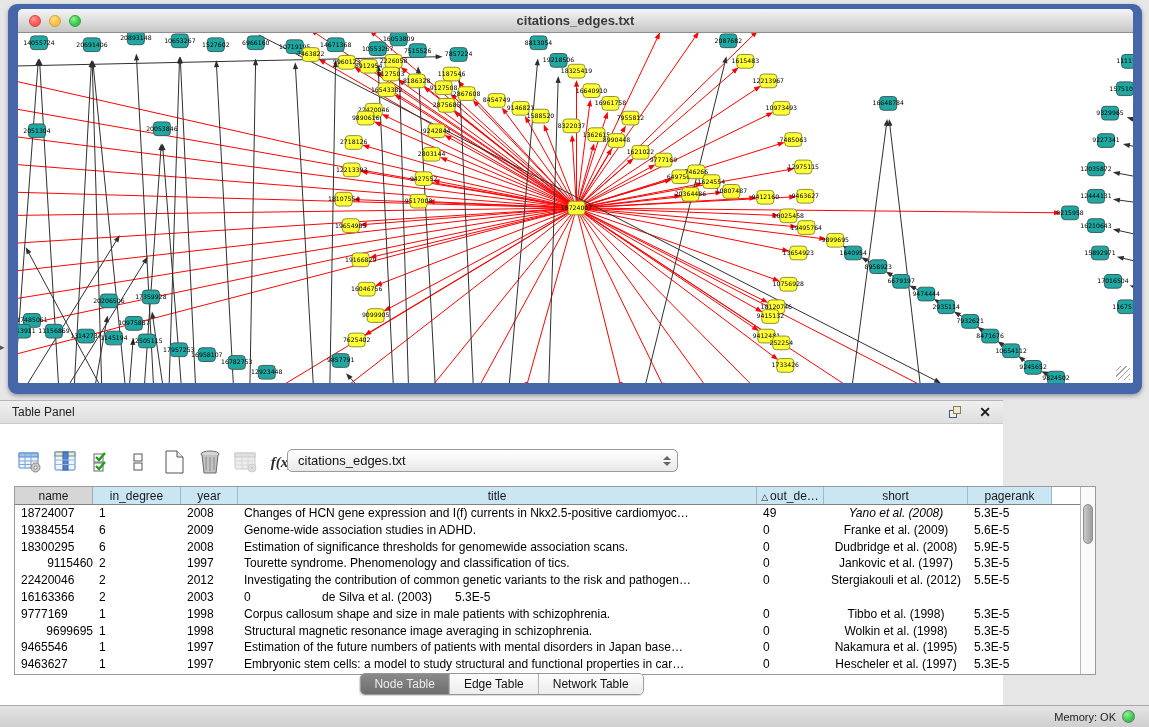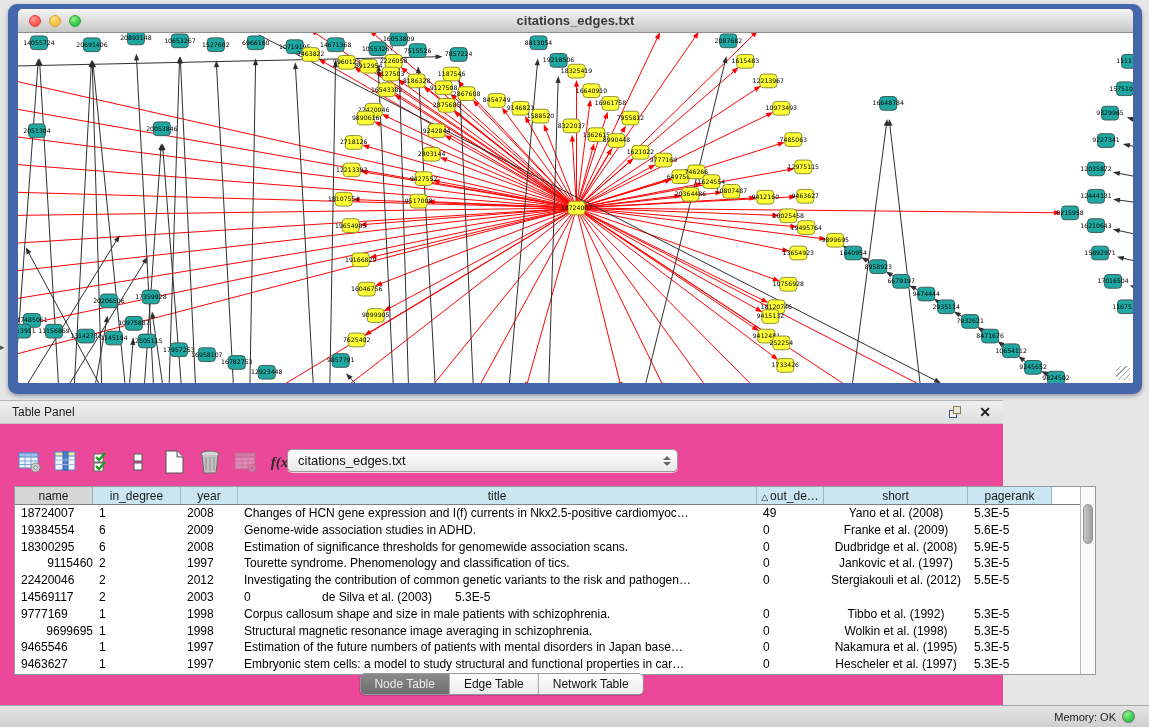--- a/index.html
+++ b/index.html
@@ -21,21 +21,21 @@
   .light.green { background:radial-gradient(circle at 35% 30%, #9ef08f, #35c94a 60%); border:1px solid #2aa83d; }
   .win-title { position:absolute; left:0; right:0; text-align:center; font-size:13px;
     font-weight:bold; color:#3a3a3a; }
   .net-canvas { flex:1; position:relative; background:#fff; }
   .net-canvas svg { position:absolute; inset:0; width:100%; height:100%; }
   .resize-grip { position:absolute; right:3px; bottom:3px; width:14px; height:14px;
     background:repeating-linear-gradient(135deg, transparent 0 3px, #8a8a8a 3px 4px); opacity:.8; }
   .left-strip-arrow { position:absolute; left:0px; top:342px; font-size:9px; color:#555; }
 
   
-  .panel { position:absolute; left:0; top:400px; width:1003px; height:305px; background:#ec4899; }
+  .panel { position:absolute; left:0; top:400px; width:1003px; height:305px; background:#ffffff; }
   .panel-header { height:24px; border-top:1px solid #b5b5b5; border-bottom:1px solid #c9c9c9;
     background:linear-gradient(#efefef,#dedede); display:flex; align-items:center;
     padding:0 12px; font-size:12px; color:#222; }
   .panel-header .spacer { flex:1; }
   .float-icon { width:14px; height:13px; position:relative; margin-right:16px; cursor:default; }
   .float-icon .sq1 { position:absolute; left:0; top:4px; width:8px; height:8px; border:1px solid #3c5a84; background:#f0f0e6; }
   .float-icon .sq2 { position:absolute; left:4px; top:0; width:8px; height:8px; border:1px solid #8b814c; background:#ece7d2; }
   .close-x { font-size:14px; font-weight:bold; color:#1a1a1a; cursor:default; line-height:1; }
 
   .toolbar { position:absolute; left:18px; top:46px; height:32px; display:flex; align-items:center; gap:12px; }
@@ -694,21 +694,21 @@
           <div class="th" style="width: 144px;"><span>short</span></div>
           <div class="th" style="width: 84px;"><span>pagerank</span></div>
         </div>
       <div id="tbody">
           <div class="trow">
             <div class="td" style="width: 78px;">18724007</div>
             <div class="td" style="width: 88px;">1</div>
             <div class="td" style="width: 57px;">2008</div>
             <div class="td" style="width: 519px;">Changes of HCN gene expression and I(f) currents in Nkx2.5-positive cardiomyoc…</div>
             <div class="td" style="width: 67px;">49</div>
-            <div class="td center" style="width: 144px;">Yano et al. (2008)</div>
+            <div class="td center" style="width: 144px; font-style: italic;">Yano et al. (2008)</div>
             <div class="td" style="width: 84px;">5.3E-5</div>
           </div>
           <div class="trow">
             <div class="td" style="width: 78px;">19384554</div>
             <div class="td" style="width: 88px;">6</div>
             <div class="td" style="width: 57px;">2009</div>
             <div class="td" style="width: 519px;">Genome-wide association studies in ADHD.</div>
             <div class="td" style="width: 67px;">0</div>
             <div class="td center" style="width: 144px;">Franke et al. (2009)</div>
             <div class="td" style="width: 84px;">5.6E-5</div>
@@ -734,34 +734,34 @@
           <div class="trow">
             <div class="td" style="width: 78px;">22420046</div>
             <div class="td" style="width: 88px;">2</div>
             <div class="td" style="width: 57px;">2012</div>
             <div class="td" style="width: 519px;">Investigating the contribution of common genetic variants to the risk and pathogen…</div>
             <div class="td" style="width: 67px;">0</div>
             <div class="td center" style="width: 144px;">Stergiakouli et al. (2012)</div>
             <div class="td" style="width: 84px;">5.5E-5</div>
           </div>
           <div class="trow">
-            <div class="td" style="width: 78px;">14569117</div>
+            <div class="td" style="width: 78px;">16163366</div>
             <div class="td" style="width: 88px;">2</div>
             <div class="td" style="width: 57px;">2003</div>
             <div class="td" style="width: 67px;">0</div>
             <div class="td center" style="width: 144px;">de Silva et al. (2003)</div>
             <div class="td" style="width: 84px;">5.3E-5</div>
           </div>
           <div class="trow">
             <div class="td" style="width: 78px;">9777169</div>
             <div class="td" style="width: 88px;">1</div>
             <div class="td" style="width: 57px;">1998</div>
             <div class="td" style="width: 519px;">Corpus callosum shape and size in male patients with schizophrenia.</div>
             <div class="td" style="width: 67px;">0</div>
-            <div class="td center" style="width: 144px;">Tibbo et al. (1992)</div>
+            <div class="td center" style="width: 144px;">Tibbo et al. (1998)</div>
             <div class="td" style="width: 84px;">5.3E-5</div>
           </div>
           <div class="trow">
             <div class="td" style="width: 78px; text-align: right;">9699695</div>
             <div class="td" style="width: 88px;">1</div>
             <div class="td" style="width: 57px;">1998</div>
             <div class="td" style="width: 519px;">Structural magnetic resonance image averaging in schizophrenia.</div>
             <div class="td" style="width: 67px;">0</div>
             <div class="td center" style="width: 144px;">Wolkin et al. (1998)</div>
             <div class="td" style="width: 84px;">5.3E-5</div>

